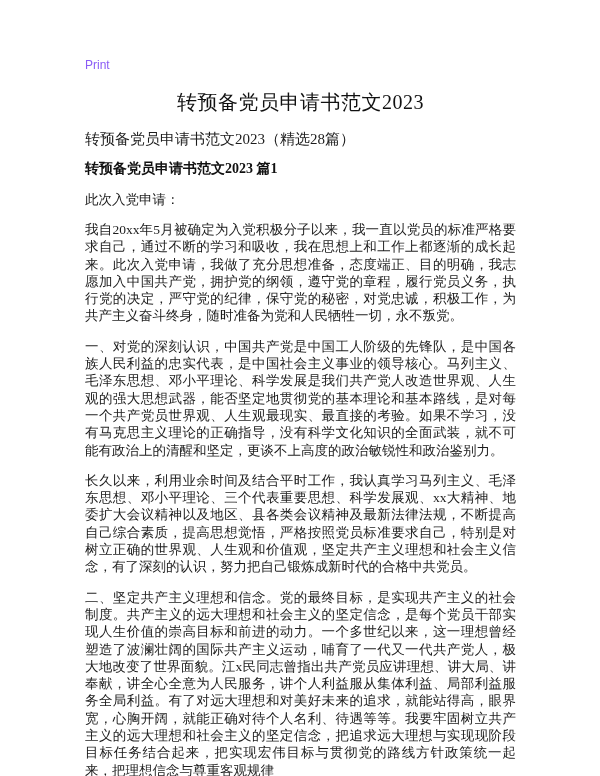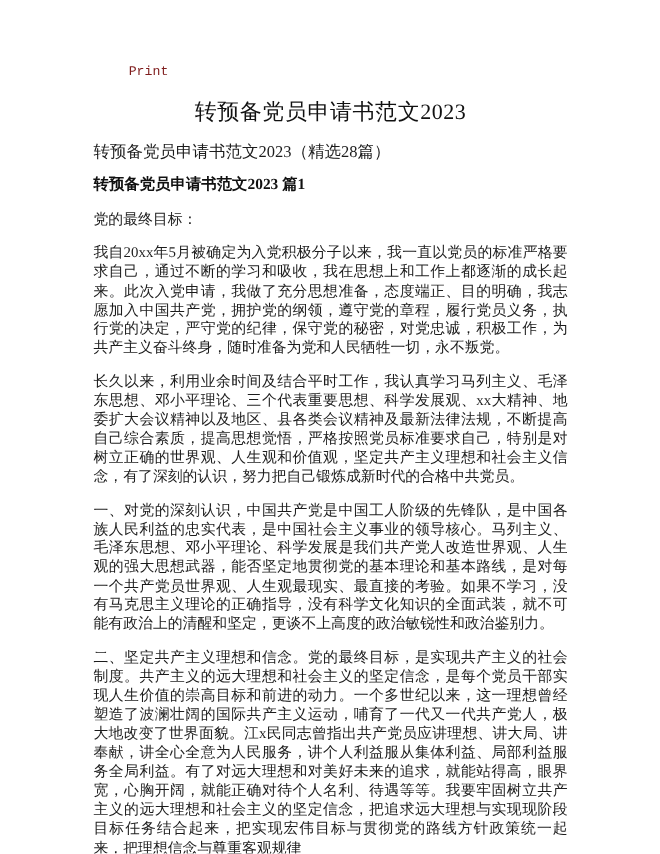--- a/index.html
+++ b/index.html
@@ -18,25 +18,24 @@
   .content {
     position: absolute;
     left: 85px;
     width: 431px;
     top: 0;
   }
   .print-link {
     display: inline-block;
     margin-top: 58px;
     font-size: 12px;
-    color: #7f1d1d;
+    color: #8b5cf6;
     text-decoration: none;
     cursor: pointer;
-    font-family: Liberation Mono, monospace;
-    margin-left: 32px;
+    font-family: Liberation Sans, sans-serif;
   }
   .doc-title {
     margin-top: 17px;
     text-align: center;
     font-size: 20px;
     font-weight: normal;
     color: #111111;
     letter-spacing: 0.5px;
     line-height: 24px;
   }
@@ -74,23 +73,23 @@
   <div class="content">
 
     <a class="print-link">Print</a>
 
     <h1 class="doc-title">转预备党员申请书范文2023</h1>
 
     <div class="doc-subtitle">转预备党员申请书范文2023（精选28篇）</div>
 
     <h2 class="section-heading">转预备党员申请书范文2023 篇1</h2>
 
-    <div class="salutation">党的最终目标：</div>
+    <div class="salutation">此次入党申请：</div>
 
     <div class="body-text">
       <p>我自20xx年5月被确定为入党积极分子以来，我一直以党员的标准严格要求自己，通过不断的学习和吸收，我在思想上和工作上都逐渐的成长起来。此次入党申请，我做了充分思想准备，态度端正、目的明确，我志愿加入中国共产党，拥护党的纲领，遵守党的章程，履行党员义务，执行党的决定，严守党的纪律，保守党的秘密，对党忠诚，积极工作，为共产主义奋斗终身，随时准备为党和人民牺牲一切，永不叛党。</p>
+      <p>一、对党的深刻认识，中国共产党是中国工人阶级的先锋队，是中国各族人民利益的忠实代表，是中国社会主义事业的领导核心。马列主义、毛泽东思想、邓小平理论、科学发展是我们共产党人改造世界观、人生观的强大思想武器，能否坚定地贯彻党的基本理论和基本路线，是对每一个共产党员世界观、人生观最现实、最直接的考验。如果不学习，没有马克思主义理论的正确指导，没有科学文化知识的全面武装，就不可能有政治上的清醒和坚定，更谈不上高度的政治敏锐性和政治鉴别力。</p>
       <p>长久以来，利用业余时间及结合平时工作，我认真学习马列主义、毛泽东思想、邓小平理论、三个代表重要思想、科学发展观、xx大精神、地委扩大会议精神以及地区、县各类会议精神及最新法律法规，不断提高自己综合素质，提高思想觉悟，严格按照党员标准要求自己，特别是对树立正确的世界观、人生观和价值观，坚定共产主义理想和社会主义信念，有了深刻的认识，努力把自己锻炼成新时代的合格中共党员。</p>
-      <p>一、对党的深刻认识，中国共产党是中国工人阶级的先锋队，是中国各族人民利益的忠实代表，是中国社会主义事业的领导核心。马列主义、毛泽东思想、邓小平理论、科学发展是我们共产党人改造世界观、人生观的强大思想武器，能否坚定地贯彻党的基本理论和基本路线，是对每一个共产党员世界观、人生观最现实、最直接的考验。如果不学习，没有马克思主义理论的正确指导，没有科学文化知识的全面武装，就不可能有政治上的清醒和坚定，更谈不上高度的政治敏锐性和政治鉴别力。</p>
       <p>二、坚定共产主义理想和信念。党的最终目标，是实现共产主义的社会制度。共产主义的远大理想和社会主义的坚定信念，是每个党员干部实现人生价值的崇高目标和前进的动力。一个多世纪以来，这一理想曾经塑造了波澜壮阔的国际共产主义运动，哺育了一代又一代共产党人，极大地改变了世界面貌。江x民同志曾指出共产党员应讲理想、讲大局、讲奉献，讲全心全意为人民服务，讲个人利益服从集体利益、局部利益服务全局利益。有了对远大理想和对美好未来的追求，就能站得高，眼界宽，心胸开阔，就能正确对待个人名利、待遇等等。我要牢固树立共产主义的远大理想和社会主义的坚定信念，把追求远大理想与实现现阶段目标任务结合起来，把实现宏伟目标与贯彻党的路线方针政策统一起来，把理想信念与尊重客观规律</p>
     </div>
 
   </div>
 </div>
 
 </body></html>

